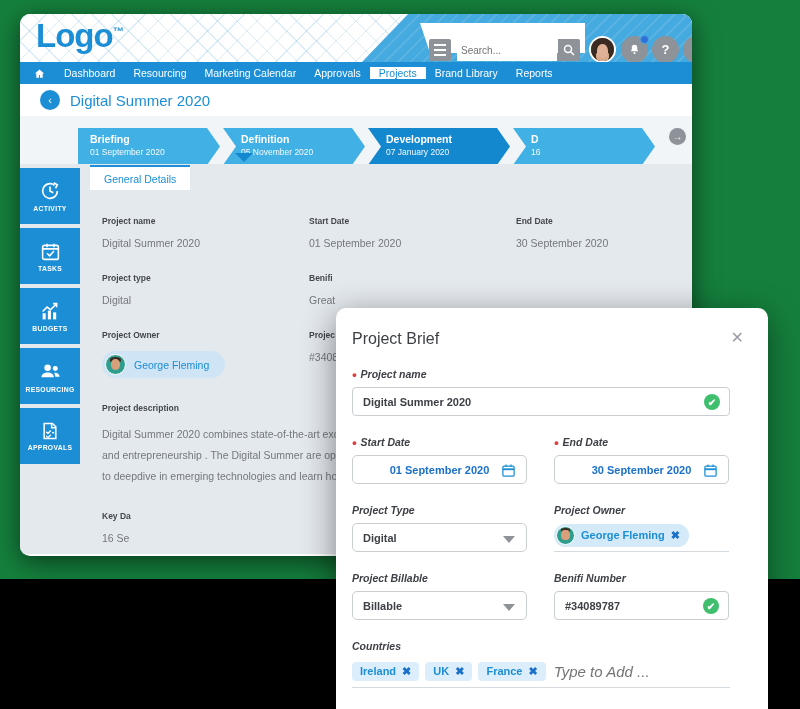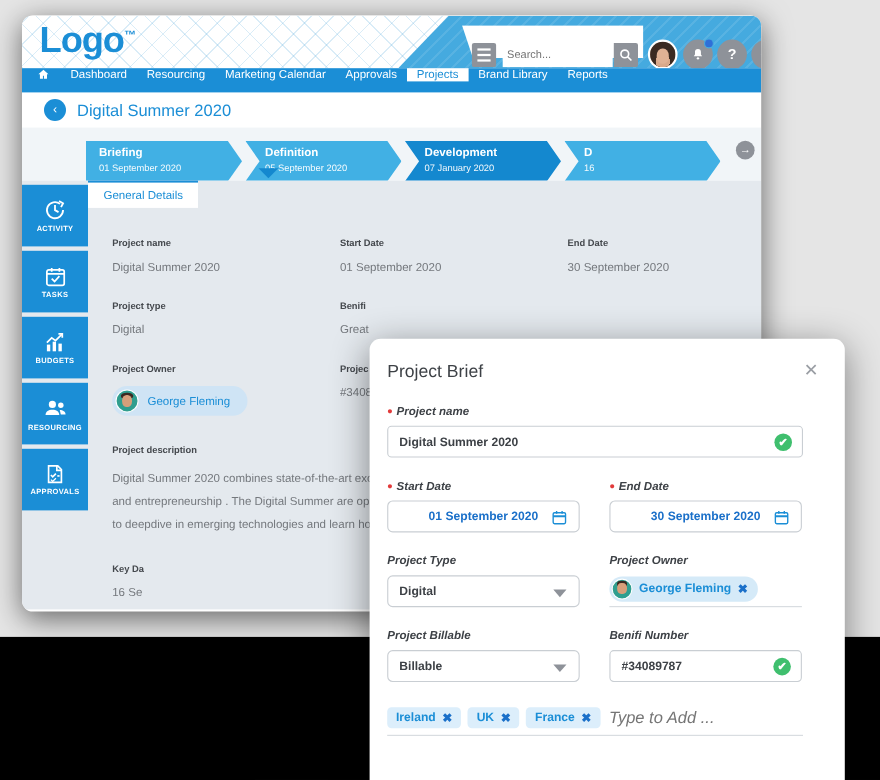--- a/index.html
+++ b/index.html
@@ -6,21 +6,21 @@
   html, body {
     margin: 0; padding: 0;
     width: 800px; height: 709px;
     background: #000;
     font-family: "Liberation Sans", sans-serif;
     overflow: hidden;
   }
   .stage {
     position: relative;
     width: 800px; height: 579px;
-    background: #e5e5e5;
+    background: #15803d;
   }
 
   
   .app-window {
     position: absolute;
     left: 20px; top: 14px;
     width: 672px; height: 542px;
     background: #ffffff;
     border-radius: 10px;
     overflow: hidden;
@@ -107,21 +107,21 @@
     position: absolute; right: -1px; top: -1px;
     width: 9px; height: 9px; border-radius: 50%; background: #2f6fd8;
     border: 1px solid #45aadf;
   }
 
   
   .nav-bar {
     position: relative;
     height: 22px;
     background: #1b8ed6;
-    display: flex; align-items: flex-start;
+    display: flex; align-items: center;
     padding-left: 8px;
   }
   .nav-home {
     display: flex; align-items: center; padding: 0 10px 0 6px;
     color: #fff;
   }
   .nav-item {
     display: flex; align-items: center;
     padding: 0 9px;
     color: #ffffff;
@@ -195,21 +195,21 @@
   .sidebar { width: 60px; flex: none; padding-top: 4px; }
   .side-item {
     height: 56px; margin-bottom: 4px;
     background: #1b8ed6; color: #fff;
     display: flex; flex-direction: column;
     align-items: center; justify-content: center; gap: 3px;
   }
   .side-label { font-size: 6.8px; font-weight: bold; letter-spacing: .3px; }
 
   .content { flex: 1; position: relative; }
-  .tabs-row { height: 26px; display: flex; align-items: flex-start; }
+  .tabs-row { height: 26px; display: flex; align-items: center; padding-left: 10px; }
   .tab {
     background: #ffffff; color: #1b8ed6;
     font-size: 10.5px;
     border-top: 2px solid #1b8ed6;
     padding: 6px 14px 5px;
   }
   .form-area { padding: 26px 0 0 22px; }
   .form-row { display: flex; margin-bottom: 24px; }
   .fcol { width: 207px; }
   .fcol.wide { width: 420px; }
@@ -406,21 +406,21 @@
     </div>
 
     <div class="stages-wrap">
       <div class="stages">
         <div class="stage-item">
           <div class="stage-name">Briefing</div>
           <div class="stage-date">01 September 2020</div>
         </div>
         <div class="stage-item">
           <div class="stage-name">Definition</div>
-          <div class="stage-date">05 September 2020</div>
+          <div class="stage-date">05 November 2020</div>
         </div>
         <div class="stage-item active">
           <div class="stage-name">Development</div>
           <div class="stage-date">07 January 2020</div>
         </div>
         <div class="stage-item">
           <div class="stage-name">D</div>
           <div class="stage-date">16</div>
         </div>
       </div>
@@ -641,20 +641,21 @@
         <div class="m-label">Benifi Number</div>
         <div class="m-input">
           <span>#34089787</span>
           <span class="ok-check">✔</span>
         </div>
       </div>
     </div>
 
     <div class="m-row">
       <div class="m-field full">
+        <div class="m-label">Countries</div>
         <div class="underline-field">
           <span class="tagchip">
             <span>Ireland</span>
             <span class="x">✖</span>
           </span>
           <span class="tagchip">
             <span>UK</span>
             <span class="x">✖</span>
           </span>
           <span class="tagchip">

